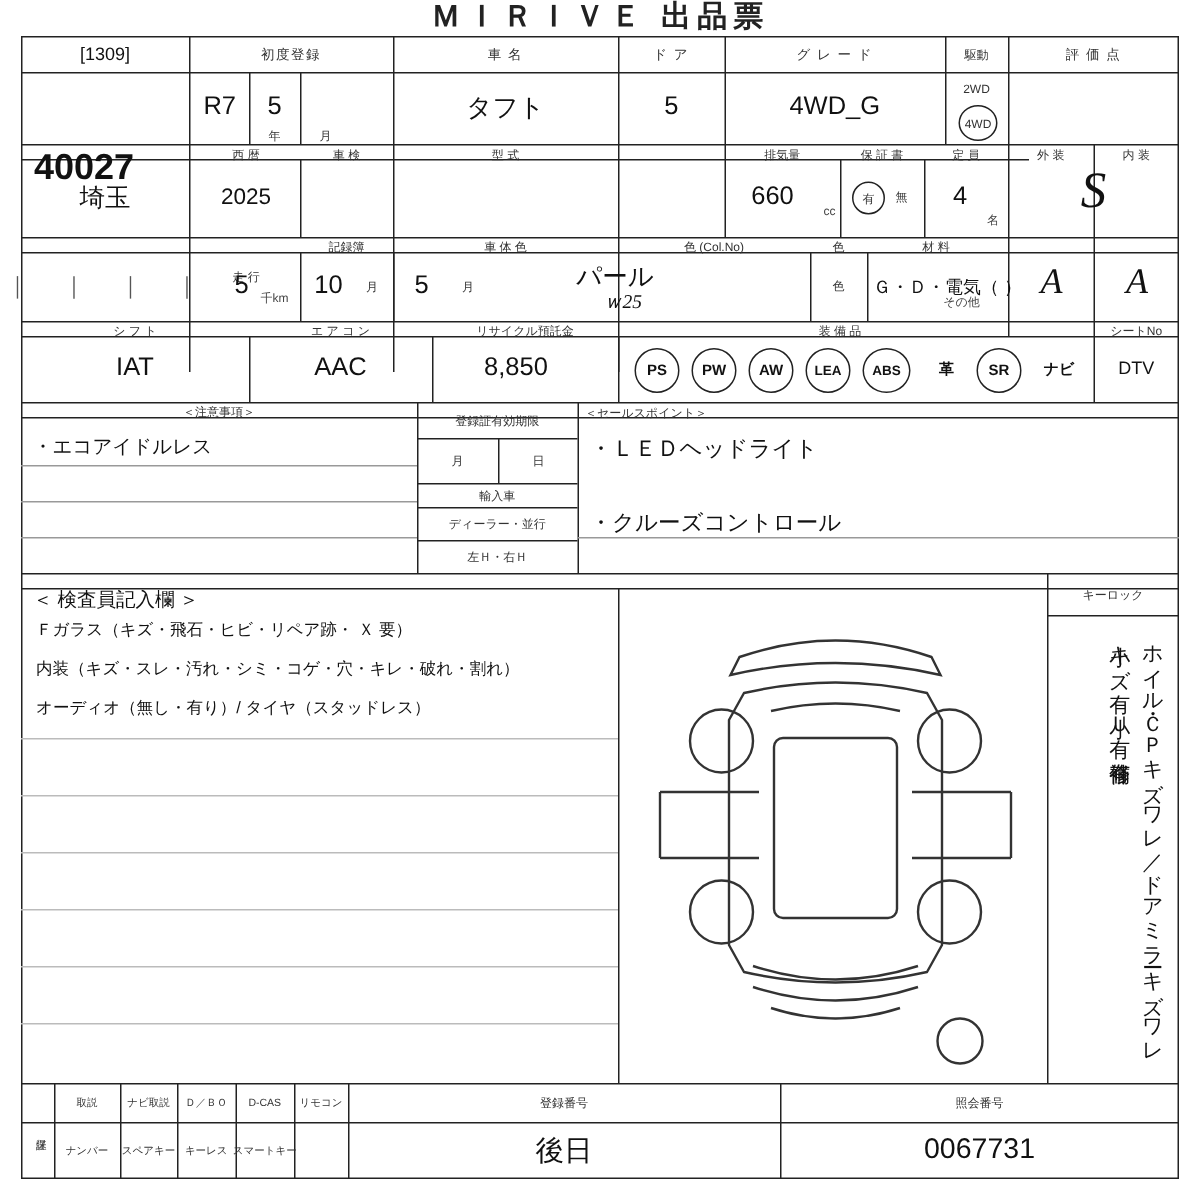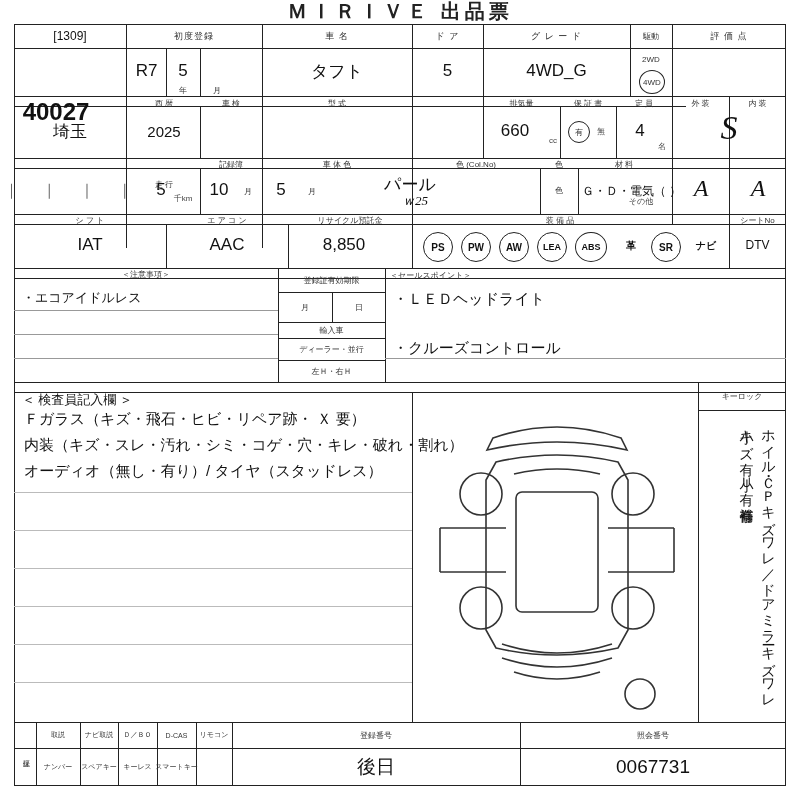--- a/index.html
+++ b/index.html
@@ -32,21 +32,21 @@
   .val-lg{font-size:24px;font-weight:bold;color:#111;}
   .val-md{font-size:15px;color:#111;white-space:nowrap;}
   .val-sm{font-size:12px;color:#111;white-space:nowrap;}
   .left{justify-content:flex-start;}
   .unit{font-size:8px;color:#444;}
 
   .circle{border:1.5px solid #222;border-radius:50%;display:flex;align-items:center;justify-content:center;}
   .circle-txt{font-size:10px;font-weight:bold;}
 
   .listtxt{font-size:13px;color:#111;white-space:nowrap;}
-  .note{font-size:15px;color:#111;white-space:nowrap;}
+  .note{font-size:11px;color:#111;white-space:nowrap;}
 
   .hand{font-family:"Liberation Serif","DejaVu Serif",serif;font-style:italic;}
 </style>
 </head>
 <body>
 
 <div class="sheet">
 
   <div class="title">ＭＩＲＩＶＥ 出品票</div>
 

